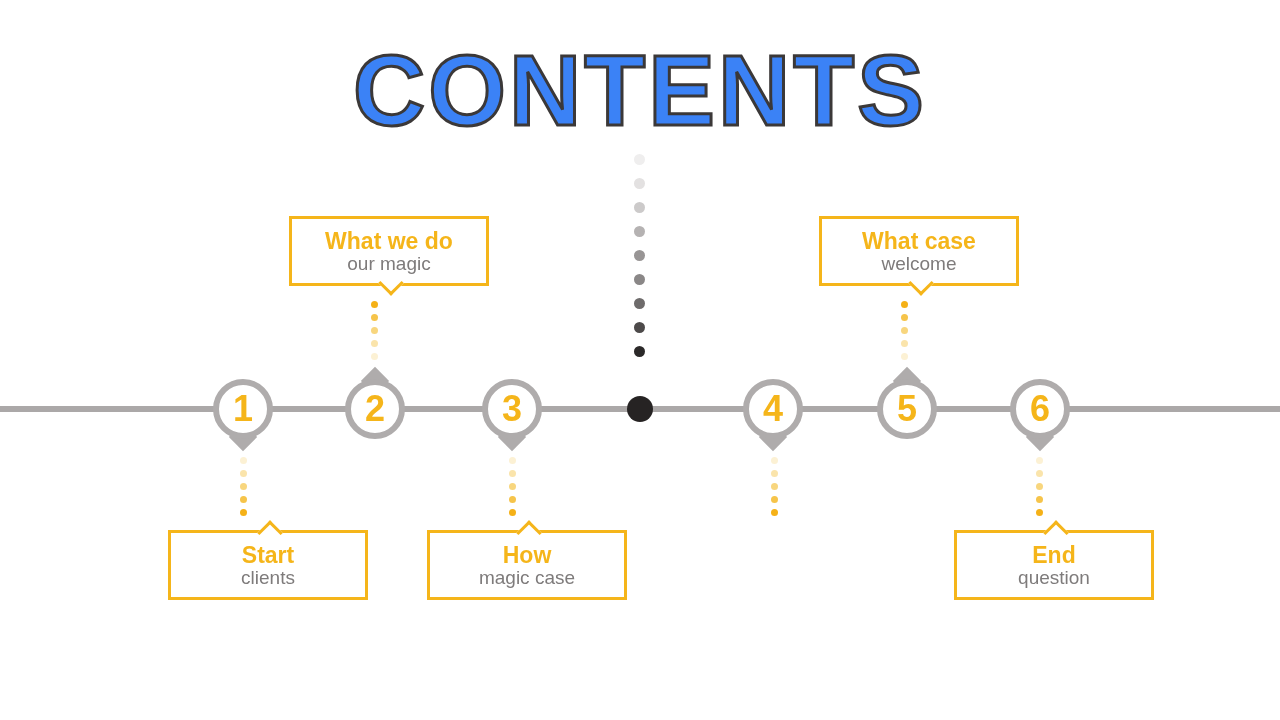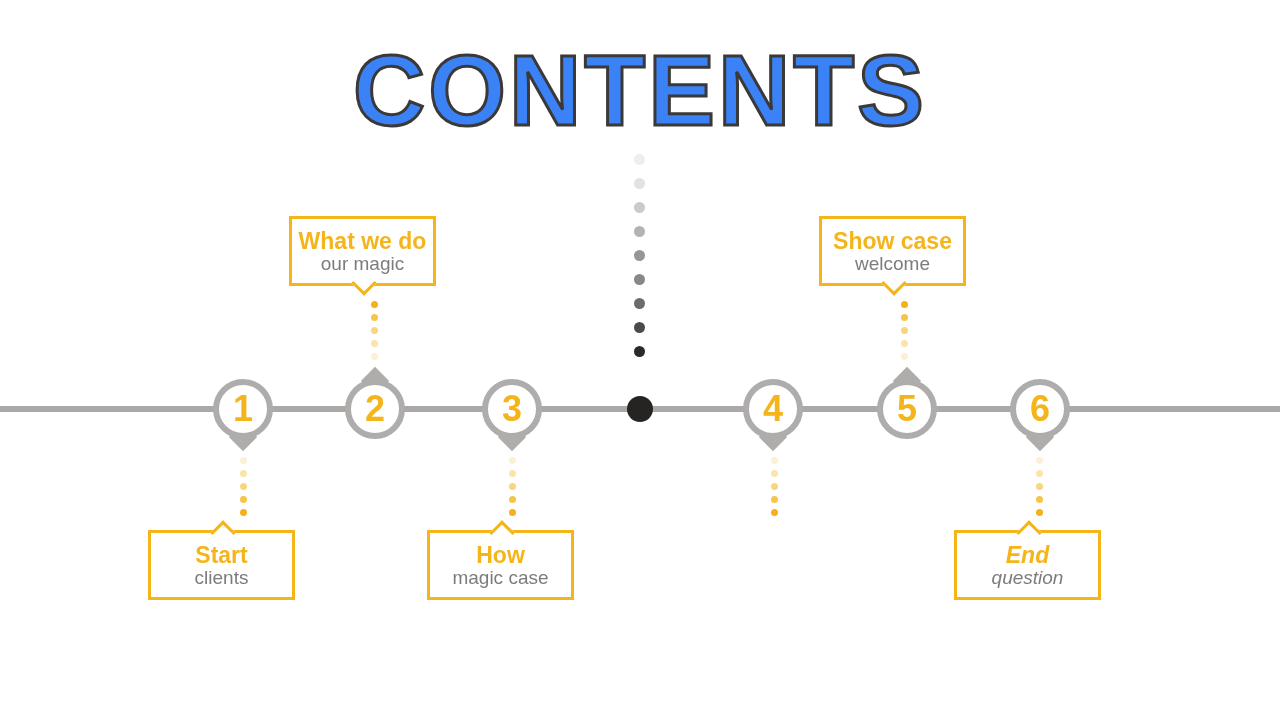--- a/index.html
+++ b/index.html
@@ -113,34 +113,34 @@
   .connector.above .cdot:nth-child(1){ background:#f5b117; }
   .connector.above .cdot:nth-child(2){ background:#f6c44a; }
   .connector.above .cdot:nth-child(3){ background:#f8d67e; }
   .connector.above .cdot:nth-child(4){ background:#fae4ab; }
   .connector.above .cdot:nth-child(5){ background:#fcf1d4; }
 
   
   .callout {
     position:absolute;
     box-sizing:border-box;
-    width:147px; height:70px;
+    width:200px; height:70px;
     background:#ffffff;
     border:3px solid #f5b51a;
     text-align:center;
     z-index:2;
   }
   .callout.above { top:216px; }
   .callout.below { top:530px; }
-  .co-1 { left:148px; }
+  .co-1 { left:168px; }
   .co-2 { left:289px; }
   .co-3 { left:427px; }
   .co-4 { left:689px; }
   .co-5 { left:819px; }
-  .co-6 { left:954px;font-style:italic; }
+  .co-6 { left:954px; }
   .callout-title {
     margin-top:10px;
     font-size:23px; font-weight:bold;
     color:#f5b51a;
     line-height:1.05;
     white-space:nowrap;
   }
   .callout-subtitle {
     font-size:19px;
     color:#7e7b7b;
@@ -277,21 +277,21 @@
     <div class="callout-title">What we do</div>
     <div class="callout-subtitle">our magic</div>
     <span class="notch"></span>
   </div>
   <div class="callout below co-3">
     <div class="callout-title">How</div>
     <div class="callout-subtitle">magic case</div>
     <span class="notch"></span>
   </div>
   <div class="callout above co-5">
-    <div class="callout-title">Show case</div>
+    <div class="callout-title">What case</div>
     <div class="callout-subtitle">welcome</div>
     <span class="notch"></span>
   </div>
   <div class="callout below co-6">
     <div class="callout-title">End</div>
     <div class="callout-subtitle">question</div>
     <span class="notch"></span>
   </div>
 
 </div>

